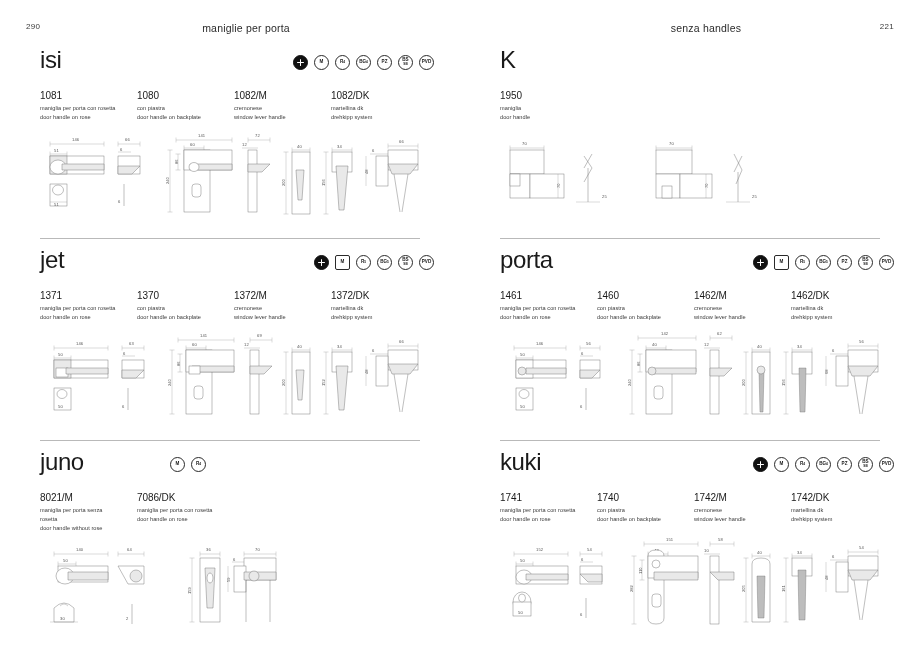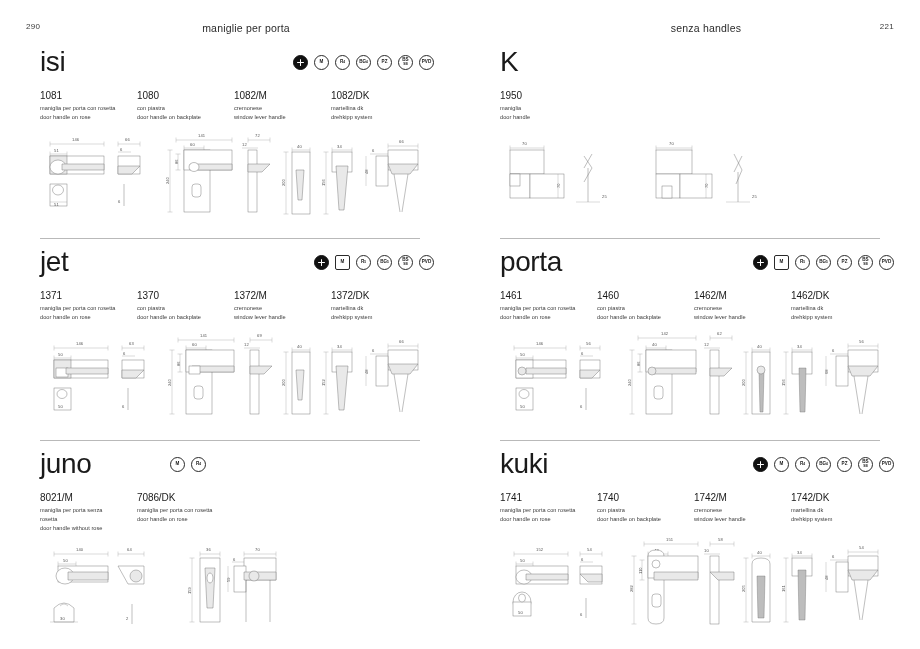--- a/index.html
+++ b/index.html
@@ -37,21 +37,21 @@
   }
   .page-l .sec-rule { left: 40px; right: 40px; width: 380px; }
   .page-r .sec-rule { left: 40px; right: 40px; width: 380px; }
 
   .sec-head {
     position: absolute; top: 14px; left: 40px; right: 26px;
     height: 30px;
   }
   .family-name {
     position: absolute; left: 0; top: -4px;
-    font-size: 28px; font-weight: 300; letter-spacing: -.4px;
+    font-size: 24px; font-weight: 300; letter-spacing: -.4px;
     color: #1a1a1a; line-height: 1;
   }
 
   
   .badges {
     position: absolute; right: 0; top: 3px;
     display: flex; align-items: center; gap: 6px;
   }
   .badge {
     width: 15px; height: 15px;

